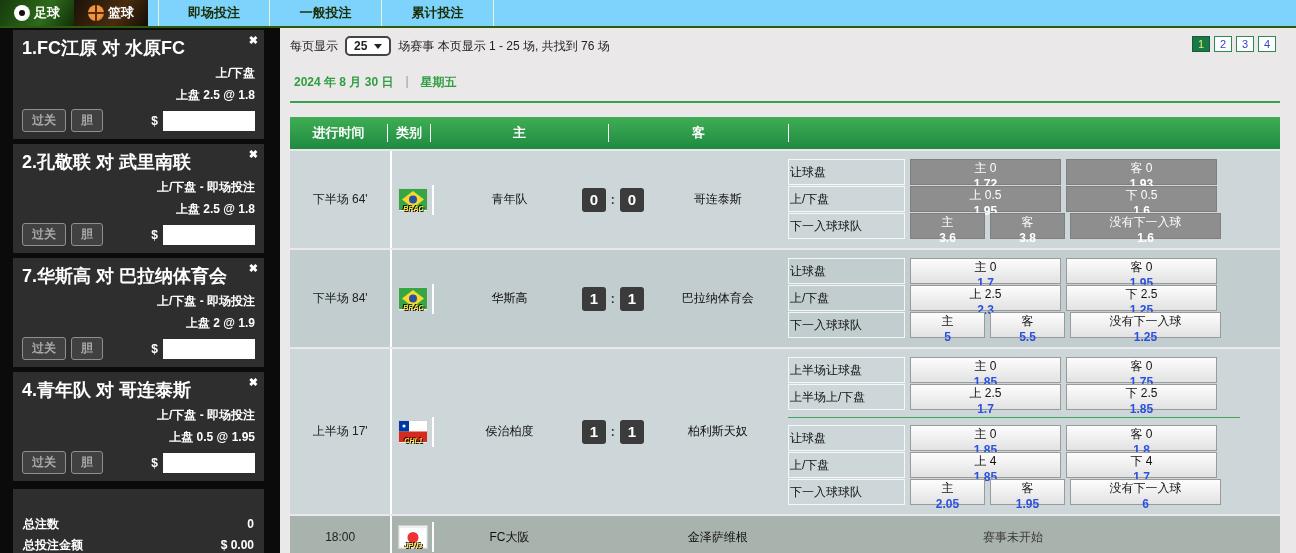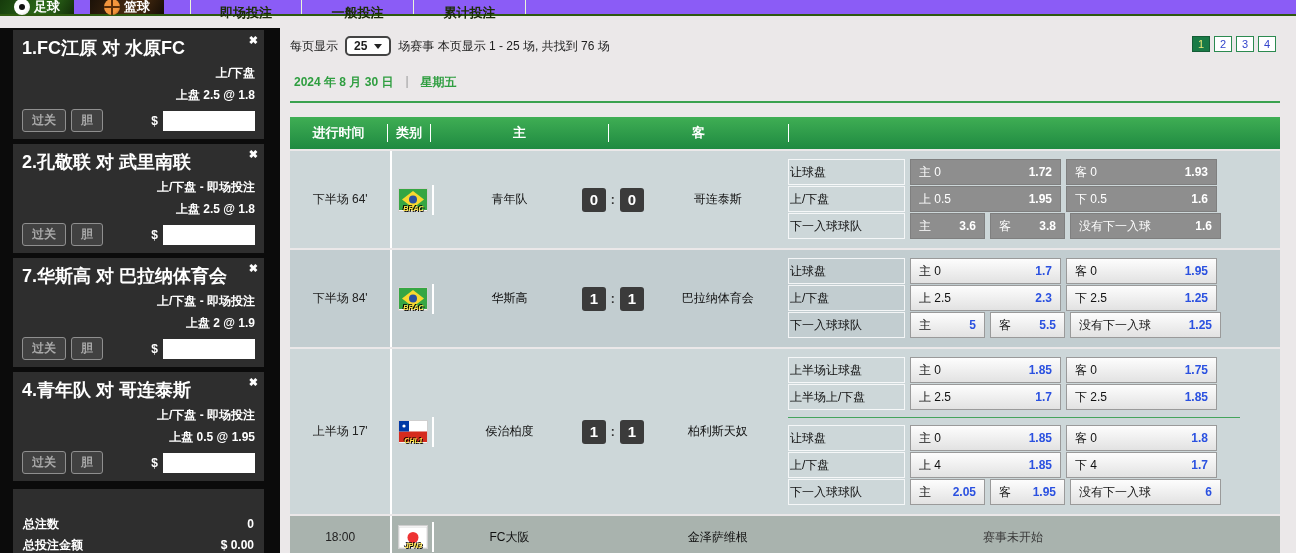--- a/index.html
+++ b/index.html
@@ -1,20 +1,20 @@
 <!DOCTYPE html>
 <html><head>
 <meta charset="utf-8">
 <style>
   * { box-sizing: border-box; margin: 0; padding: 0; }
   html,body { width:1296px; height:553px; overflow:hidden; }
   body { font-family:"Liberation Sans",sans-serif; background:#ebe8e9; position:relative; font-size:12px; }
 
   
-  .nav { position:absolute; top:0; left:0; width:1296px; height:16px; background:#8b5cf6; display:flex; z-index:5; border-bottom:2px solid #2e5a10;gap:16px; }
+  .nav { position:absolute; top:0; left:0; width:1296px; height:28px; background:#7dd3fc; display:flex; z-index:5; border-bottom:2px solid #2e5a10; }
   .sport-tab { width:74px; display:flex; align-items:center; justify-content:center; gap:4px; color:#fff; font-weight:bold; font-size:13px; cursor:pointer; }
   .sport-soccer { background:linear-gradient(120deg,#163b0c,#2d6b1a 60%,#122d08); }
   .sport-basket { background:linear-gradient(120deg,#1c1208,#4a2c10 60%,#140d05); }
   .ball-soccer { width:16px; height:16px; border-radius:50%; background:radial-gradient(circle at 35% 35%, #fff 55%, #d9d9d9); position:relative; }
   .ball-soccer::after { content:""; position:absolute; left:5px; top:5px; width:6px; height:6px; background:#111; border-radius:50%; }
   .ball-basket { width:16px; height:16px; border-radius:50%; background:radial-gradient(circle at 35% 35%, #f2953d 60%, #b35d14); position:relative; overflow:hidden; }
   .ball-basket::before { content:""; position:absolute; left:7px; top:-2px; width:2px; height:20px; background:#5a2d08; }
   .ball-basket::after { content:""; position:absolute; left:-2px; top:7px; width:20px; height:2px; background:#5a2d08; }
   .menu-tabs { display:flex; margin-left:10px; }
   .menu-tab { width:112px; text-align:center; line-height:26px; font-weight:bold; font-size:13px; color:#1b2d07; border-right:1px solid #e9f5d8; cursor:pointer; }
@@ -67,21 +67,21 @@
   .col-score { width:70px; display:flex; align-items:center; justify-content:center; gap:5px; color:#333; font-weight:bold; }
   .score-box { width:24px; height:24px; background:#3b3b3b; border-radius:3px; color:#fff; font-weight:bold; font-size:15px; text-align:center; line-height:24px; }
   .col-away { width:143px; text-align:center; color:#111; }
 
   .flag-box { width:30px; height:24px; background:#f2f2f2; border:1px solid #cfcfcf; position:relative; display:flex; align-items:center; justify-content:center; }
   .flag-code { position:absolute; bottom:-1px; left:50%; transform:translateX(-50%); font-size:7px; font-weight:bold; font-style:italic; color:#ffe24a; text-shadow:1px 1px 0 #000, -1px -1px 0 #000; letter-spacing:0; }
 
   .odds { flex:1; padding:8px 0; }
   .mrow { display:flex; height:26px; margin-bottom:1px; }
   .mlabel { width:117px; padding-left:1px; border:1px solid rgba(255,255,255,.8); display:flex; align-items:center; color:#111; }
-  .mcell { border:1px solid #9a9a9a; background:linear-gradient(#fdfdfd,#e2e2e2); display:flex; align-items:center; justify-content:space-between; padding:0 8px; margin-left:5px; cursor:pointer; }
+  .mcell { border:1px solid #9a9a9a; background:linear-gradient(#fdfdfd,#e2e2e2); display:flex; align-items:center; justify-content:space-between; padding:0 8px; margin-left:5px; cursor:pointer;flex-direction:column; }
   .mcell.big { width:151px; }
   .mcell.small { width:75px; }
   .mcell .mname { color:#111; }
   .modds { color:#2b51e0; font-weight:bold; }
   .mrow.sus .mcell { background:#8e8e8e; border-color:#7f7f7f; }
   .mrow.sus .mname, .mrow.sus .modds { color:#fff; }
   .group-divider { border-top:1px solid #44a45c; margin:7px 40px 7px 0; }
   .status-text { color:#3a3a3a; margin-left:195px; }
 </style>
 </head>

